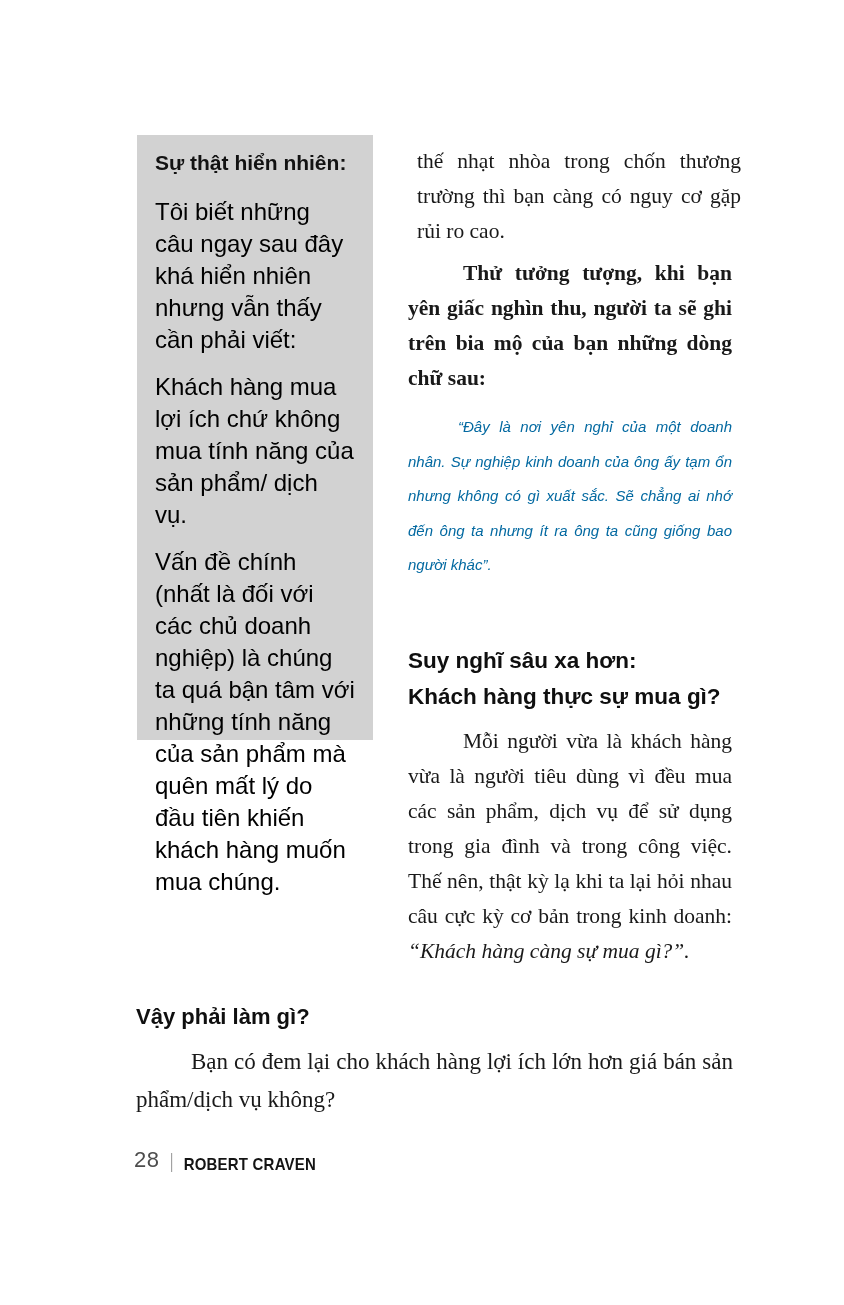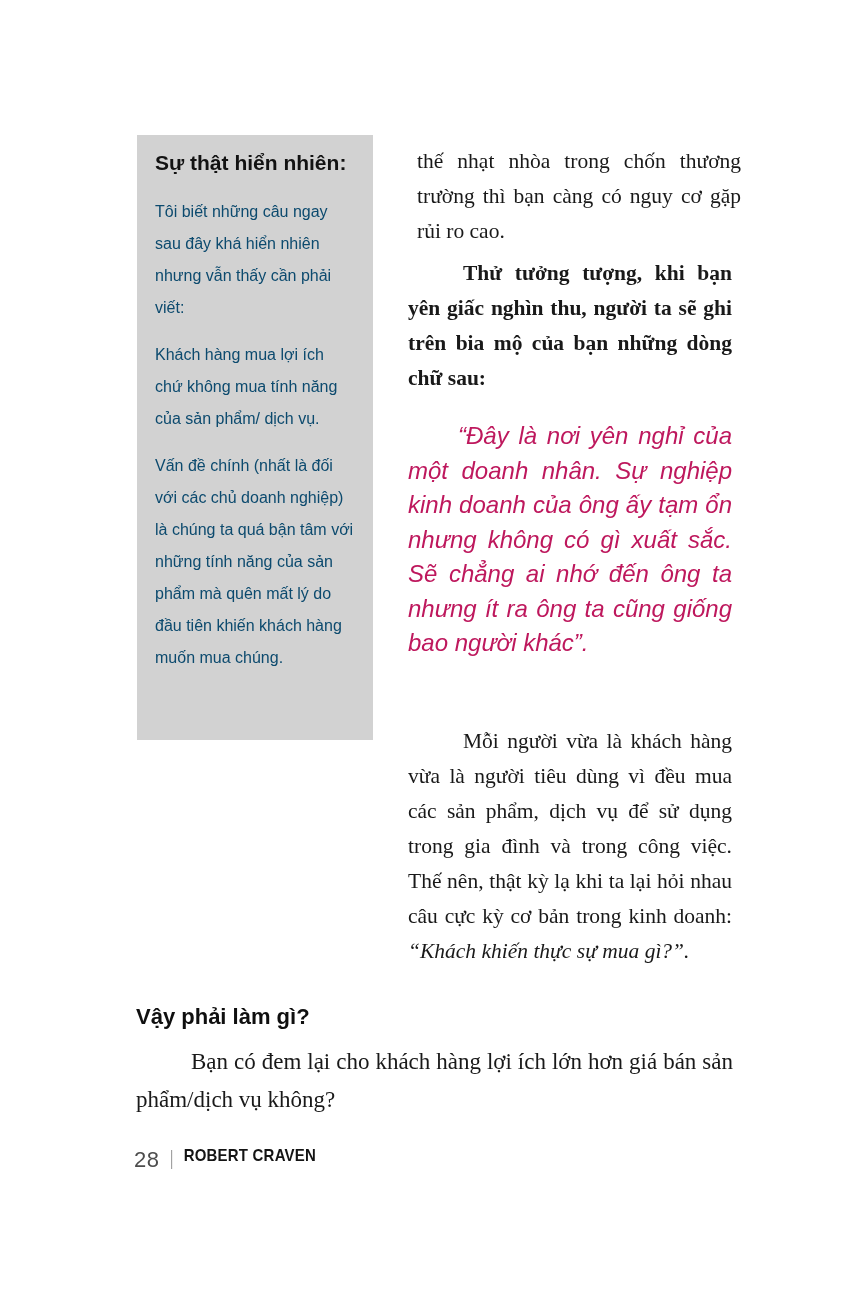--- a/index.html
+++ b/index.html
@@ -12,33 +12,33 @@
   
   .callout {
     position:absolute; left:137px; top:135px; width:236px; height:605px;
     box-sizing:border-box; padding:14px 18px 0 18px;
     font-family:"Liberation Sans", sans-serif;
   }
   .callout h3 {
     margin:0 0 20px 0; font-size:21px; line-height:27px; font-weight:700; color:#121212;
   }
   .callout p {
-    margin:0 0 15px 0; font-size:16px; line-height:32px; font-weight:400; color:#0c4a6e;
+    margin:0 0 15px 0; font-size:24px; line-height:32px; font-weight:400; color:#000000;
     text-align:left;
   }
 
   
   .rc { position:absolute; left:408px; width:324px; text-align:justify; }
   .serif { font-family:"Liberation Serif", serif; font-size:21.5px; line-height:35px; color:#191919; }
   .rc-p1 { top:122px;margin-left:9px; }
   .rc-p2 { top:234px; text-indent:55px;font-weight:bold; }
   .rc-quote {
     top:395px; text-indent:50px;
     font-family:"Liberation Sans", sans-serif; font-style:italic;
-    font-size:24px; line-height:34.5px; color:#be185d;
+    font-size:15px; line-height:34.5px; color:#0369a1;
   }
   .rc-head {
     top:624px; text-align:left; font-family:"Liberation Sans", sans-serif;
     font-weight:700; font-size:22.5px; line-height:36px; color:#0f0f0f;
   }
   .rc-p3 { top:702px; text-indent:55px; }
   .it { font-style:italic; }
 
   
   .bottom-head {
@@ -48,21 +48,21 @@
   }
   .bottom-para {
     position:absolute; left:136px; top:1043px; width:597px; margin:0;
     text-align:justify; text-indent:55px;
     font-family:"Liberation Serif", serif; font-size:23px; line-height:38px; color:#191919;
   }
 
   
   .footer {
     position:absolute; left:134px; top:1147px;
-    display:flex; align-items:flex-start;
+    display:flex; align-items:flex-end;
     font-family:"Liberation Sans", sans-serif;
   }
   .pnum { font-size:22px; font-weight:400; color:#4d4d4d; letter-spacing:0.5px; }
   .sep  { font-size:20px; font-weight:400; color:#8a8a8a; margin:0 9px 0 10px; transform:scaleX(0.55); }
   .author { font-size:15px; font-weight:800; color:#141414; letter-spacing:0.2px; transform:scaleY(1.08); }
 </style>
 </head>
 <body>
 
 <div class="page">
@@ -73,22 +73,26 @@
     <p>Khách hàng mua lợi ích chứ không mua tính năng của sản phẩm/ dịch vụ.</p>
     <p>Vấn đề chính (nhất là đối với các chủ doanh nghiệp) là chúng ta quá bận tâm với những tính năng của sản phẩm mà quên mất lý do đầu tiên khiến khách hàng muốn mua chúng.</p>
   </aside>
 
   <p class="rc serif rc-p1">thế nhạt nhòa trong chốn thương trường thì bạn càng có nguy cơ gặp rủi ro cao.</p>
 
   <p class="rc serif rc-p2">Thử tưởng tượng, khi bạn yên giấc nghìn thu, người ta sẽ ghi trên bia mộ của bạn những dòng chữ sau:</p>
 
   <p class="rc rc-quote">“Đây là nơi yên nghỉ của một doanh nhân. Sự nghiệp kinh doanh của ông ấy tạm ổn nhưng không có gì xuất sắc. Sẽ chẳng ai nhớ đến ông ta nhưng ít ra ông ta cũng giống bao người khác”.</p>
 
+  <h2 class="rc rc-head">
+    <span>Suy nghĩ sâu xa hơn:</span><br>
+    <span>Khách hàng thực sự mua gì?</span>
+  </h2>
 
-  <p class="rc serif rc-p3"><span>Mỗi người vừa là khách hàng vừa là người tiêu dùng vì đều mua các sản phẩm, dịch vụ để sử dụng trong gia đình và trong công việc. Thế nên, thật kỳ lạ khi ta lại hỏi nhau câu cực kỳ cơ bản trong kinh doanh: </span><span class="it">“Khách khiến thực sự mua gì?”.</span></p>
+  <p class="rc serif rc-p3"><span>Mỗi người vừa là khách hàng vừa là người tiêu dùng vì đều mua các sản phẩm, dịch vụ để sử dụng trong gia đình và trong công việc. Thế nên, thật kỳ lạ khi ta lại hỏi nhau câu cực kỳ cơ bản trong kinh doanh: </span><span class="it">“Khách hàng càng sự mua gì?”.</span></p>
 
   <h2 class="bottom-head">Vậy phải làm gì?</h2>
 
   <p class="bottom-para">Bạn có đem lại cho khách hàng lợi ích lớn hơn giá bán sản phẩm/dịch vụ không?</p>
 
   <div class="footer">
     <span class="pnum">28</span>
     <span class="sep">|</span>
     <span class="author">ROBERT CRAVEN</span>
   </div>

